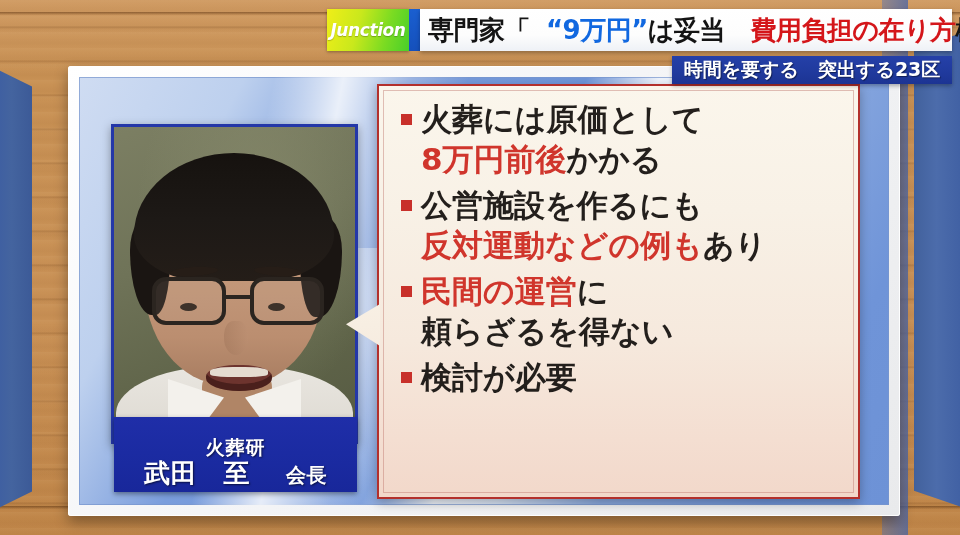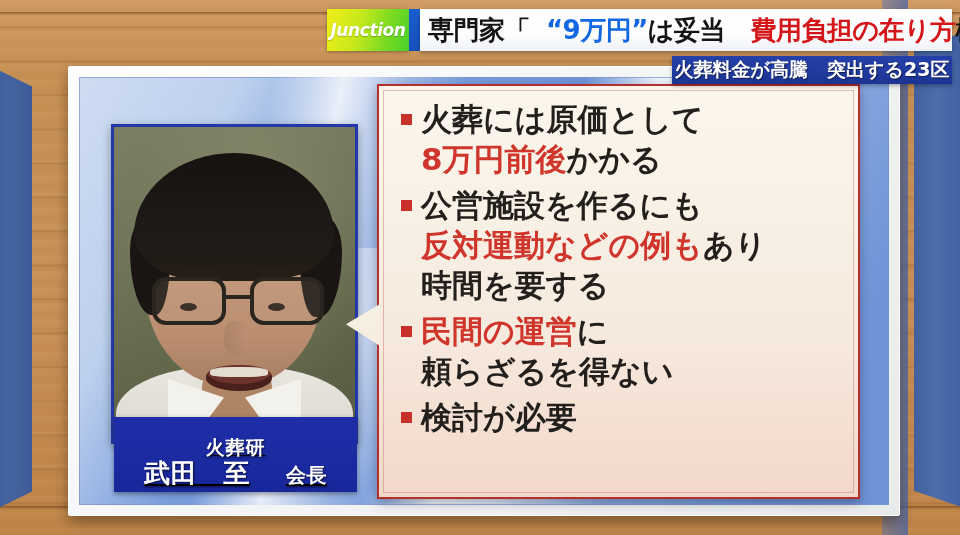--- a/index.html
+++ b/index.html
@@ -281,21 +281,20 @@
     height: 75px;
     background: linear-gradient(to bottom, #1f2ea8 0%, #1b2ba2 48%, #18279a 100%);
     box-shadow: 0 2px 5px rgba(0,0,0,.4);
     display: flex;
     flex-direction: column;
     align-items: center;
     justify-content: center;
     gap: 1px;
     box-sizing: border-box;
     padding-top: 16px;
-    text-decoration: underline;
   }
   .name-org {
     color: #ffffff;
     font-size: 19px;
     font-weight: 700;
     letter-spacing: 1px;
     text-shadow: 1px 1px 2px rgba(0,0,0,.6);
     line-height: 1.1;
   }
   .name-person {
@@ -512,21 +511,20 @@
           <div class="bullet-lines">
             <div class="b-line"><span>火葬には原価として</span></div>
             <div class="b-line"><span class="hl">8万円前後</span><span>かかる</span></div>
           </div>
         </div>
         <div class="bullet-row">
           <div class="bullet-mark"></div>
           <div class="bullet-lines">
             <div class="b-line"><span>公営施設を作るにも</span></div>
             <div class="b-line"><span class="hl">反対運動などの例も</span><span>あり</span></div>
-            <div class="b-line"><span>時間を要する</span></div>
           </div>
         </div>
         <div class="bullet-row">
           <div class="bullet-mark"></div>
           <div class="bullet-lines">
             <div class="b-line"><span class="hl">民間の運営</span><span>に</span></div>
             <div class="b-line"><span>頼らざるを得ない</span></div>
           </div>
         </div>
         <div class="bullet-row">
@@ -541,16 +539,16 @@
   <div class="logo">
     <span>Junction</span>
   </div>
   <div class="headline-accent"></div>
   <div class="headline">
     <div class="headline-text">
       <span>専門家「</span><span class="hl-blue">“9万円”</span><span>は妥当　</span><span class="hl-red">費用負担の在り方</span><span>検討を」</span>
     </div>
   </div>
   <div class="subline">
-    <span>火葬料金が高騰　突出する23区</span>
+    <span>時間を要する　突出する23区</span>
   </div>
 
 </div>
 
 </body></html>

